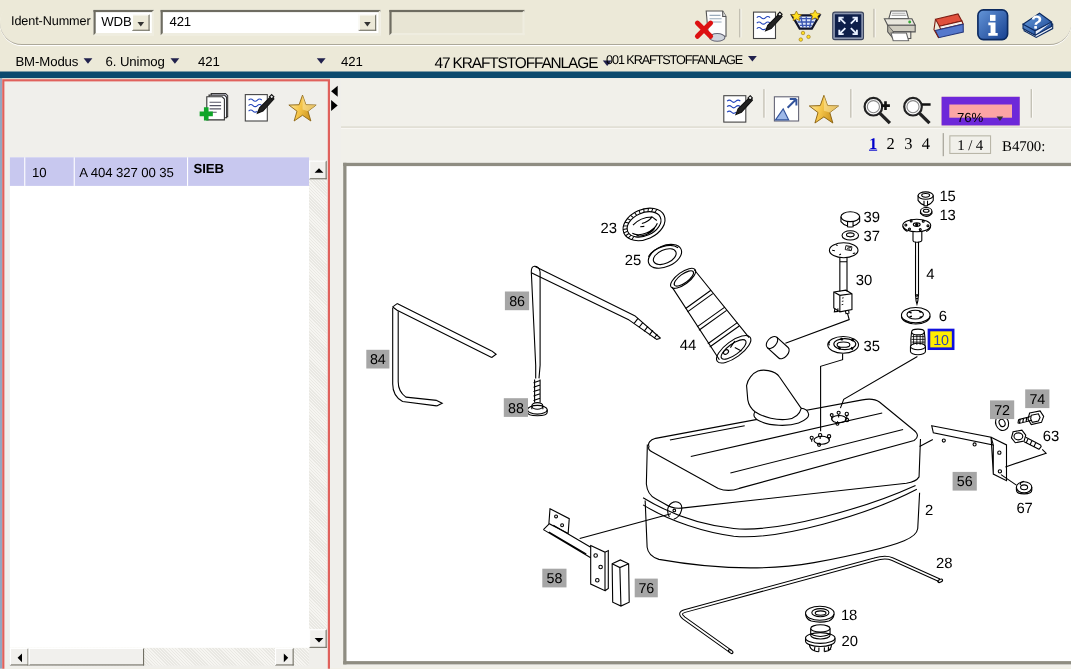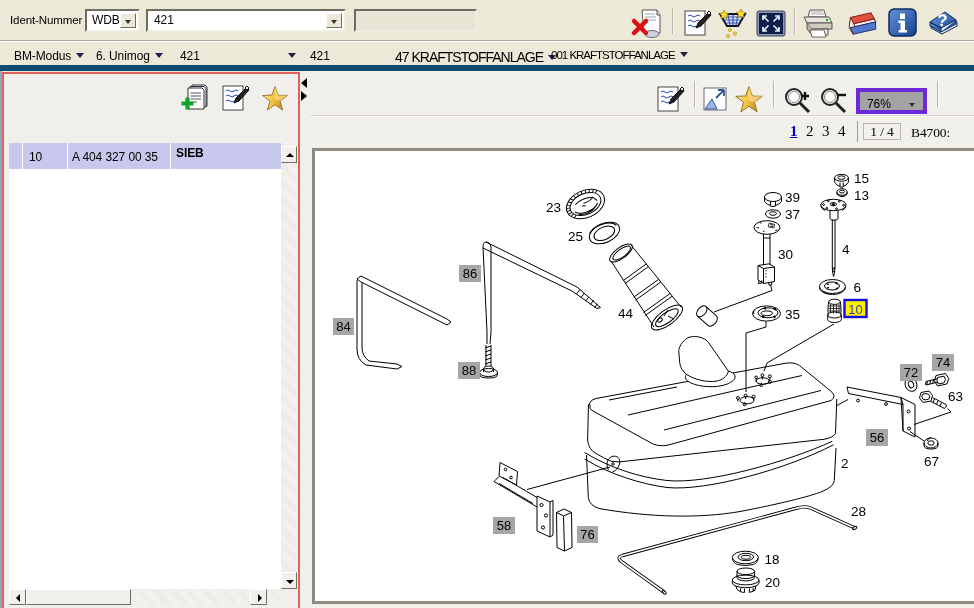--- a/index.html
+++ b/index.html
@@ -1,21 +1,21 @@
 <!DOCTYPE html>
 <html><head>
 <meta charset="utf-8">
 <style>
   * { margin:0; padding:0; box-sizing:border-box; }
   html,body { width:974px; height:608px; overflow:hidden; }
   body { background:#ece9d8; font-family:"Liberation Sans",sans-serif; font-size:12px; letter-spacing:-0.1px; color:#000; position:relative; }
   .abs { position:absolute; }
   .ser { font-family:"Liberation Serif",serif; }
   
-  #topbar { left:0; top:0; width:974px; height:41px; background:#ece9d8; border-bottom:1px solid #aca899; box-shadow:0 1px 0 #ffffff; }
+  #topbar { left:0; top:0; width:974px; height:41px; background:#ece9d8; border-bottom:1px solid #aca899; box-shadow:0 1px 0 #ffffff;border-radius:20px; }
   .sunken { border:2px solid; border-color:#6e6c61 #efede0 #efede0 #6e6c61; background:#fff; }
   .combo-btn { position:absolute; top:2px; right:2px; bottom:2px; width:16px; background:#ece9d8; border:1px solid; border-color:#fff #716f64 #716f64 #fff; }
   .darr { position:absolute; width:0; height:0; border-left:3.5px solid transparent; border-right:3.5px solid transparent; border-top:4px solid #333; }
   .menu-arr { display:inline-block; width:0; height:0; border-left:4px solid transparent; border-right:4px solid transparent; border-top:5px solid #21214d; margin-left:5px; vertical-align:2px; }
   
   #menurow { left:0; top:42px; width:974px; height:29px; background:#ece9d8; border-bottom:6px solid #0c4a6e; }
   #menurow span.mi { position:absolute; top:7px; white-space:nowrap; }
   
   #leftpanel { left:2px; top:72px; width:298px; height:540px; border:2px solid #e0615c; background:#f0efeb; }
   
@@ -237,21 +237,21 @@
         <path d="M23 5 l0 8 M19 9 l8 0" stroke="#111" stroke-width="2.4"></path>
       </svg>
 
       <svg class="abs" style="left:508px; top:12px;" width="32" height="28" viewBox="0 0 32 28">
         <circle cx="12" cy="10" r="8" fill="#f8f8f8" stroke="#222" stroke-width="2"></circle>
         <circle cx="12" cy="10" r="5.5" fill="#fff" stroke="#888" stroke-width="1"></circle>
         <path d="M18 16 L27 25" stroke="#222" stroke-width="3"></path>
         <path d="M20 8 l8 0" stroke="#111" stroke-width="2.4"></path>
       </svg>
 
-      <span class="abs" style="left:546px; top:13px; width:71px; height:26px; background:#a3a3a3; border:4px solid #6d28d9;">
+      <span class="abs" style="left:546px; top:13px; width:71px; height:26px; background:#fca5a5; border:7px solid #6d28d9;">
         <span class="abs" style="left:7px; top:5px;">76%</span>
         <span class="darr" style="right:8px; top:11px;"></span>
       </span>
       <span class="sep" style="left:627px;"></span>
     </div>
 
     <div class="abs ser" style="left:0; top:46px; width:664px; height:30px; font-size:15px;">
       <span class="abs" style="left:480px; top:6px; color:#0000cc; font-weight:bold; text-decoration:underline;">1</span>
       <span class="abs" style="left:496px; top:6px;">2</span>
       <span class="abs" style="left:512px; top:6px;">3</span>

